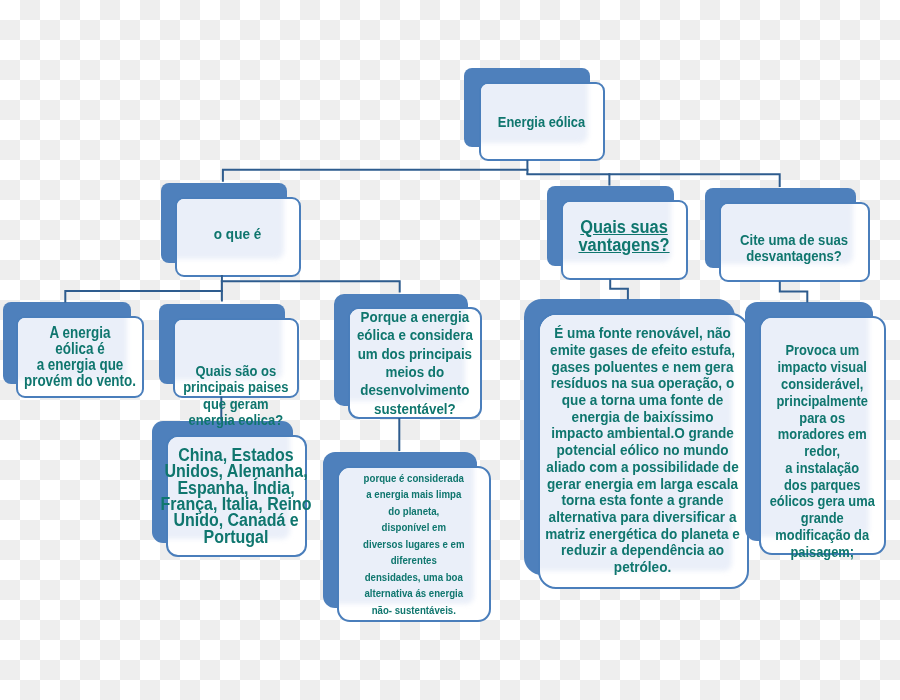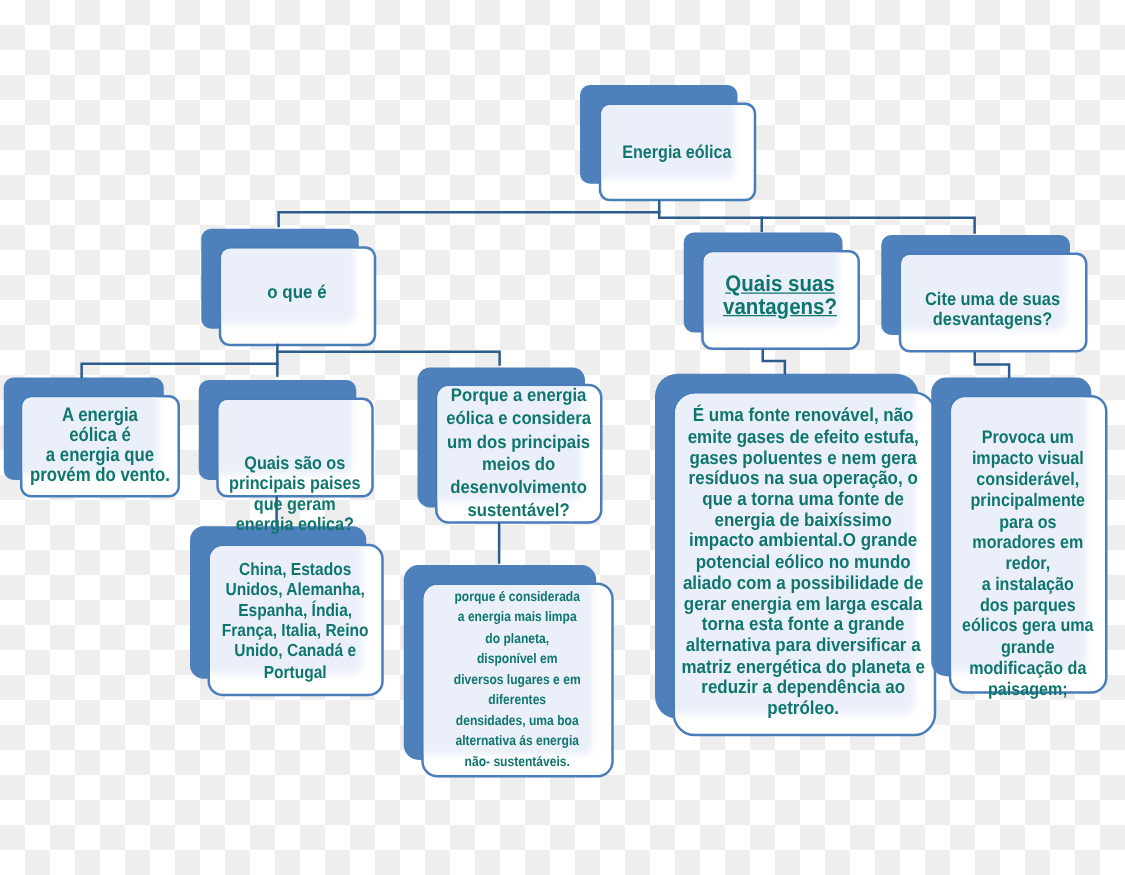--- a/index.html
+++ b/index.html
@@ -63,21 +63,21 @@
   .n-reno   .shadow{left:523.5px;top:298.5px;width:211px; height:276px; border-radius:18px;}
   .n-reno   .card  {left:537.5px;top:312.5px;width:211px; height:276px; border-radius:18px;}
   .n-reno .label {--sx:0.905;left:537.5px;top:312.5px;width:211px;height:276px;font-size:15px;line-height:16.72px;}
 
   .n-prov   .shadow{left:745px;  top:302px; width:127.5px;height:239px; border-radius:12px;}
   .n-prov   .card  {left:758.5px;top:316px; width:127.5px;height:239px; border-radius:13px;}
   .n-prov .label {--sx:0.888;left:758.5px;top:332px;width:127.5px;height:239px;font-size:14.5px;line-height:16.8px;}
 
   .n-list   .shadow{left:152px;  top:421px; width:141px;  height:122px; border-radius:11px;}
   .n-list   .card  {left:166px;  top:435px; width:141px;  height:122px; border-radius:12px;}
-  .n-list .label {--sx:0.888;left:166px;top:435px;width:141px;height:122px;font-size:14px;line-height:16.46px;text-align:center;}
+  .n-list .label {--sx:0.888;left:166px;top:435px;width:141px;height:122px;font-size:18px;line-height:16.46px;text-align:center;}
 
   .n-limp   .shadow{left:322.5px;top:452px; width:154px;  height:156px; border-radius:12px;}
   .n-limp   .card  {left:336.5px;top:466px; width:154px;  height:156px; border-radius:13px;}
   .n-limp .label {--sx:0.878;left:336.5px;top:466px;width:154px;height:156px;font-size:11px;line-height:16.5px;}
 </style>
 </head>
 <body>
 
 <div id="canvas">
 

